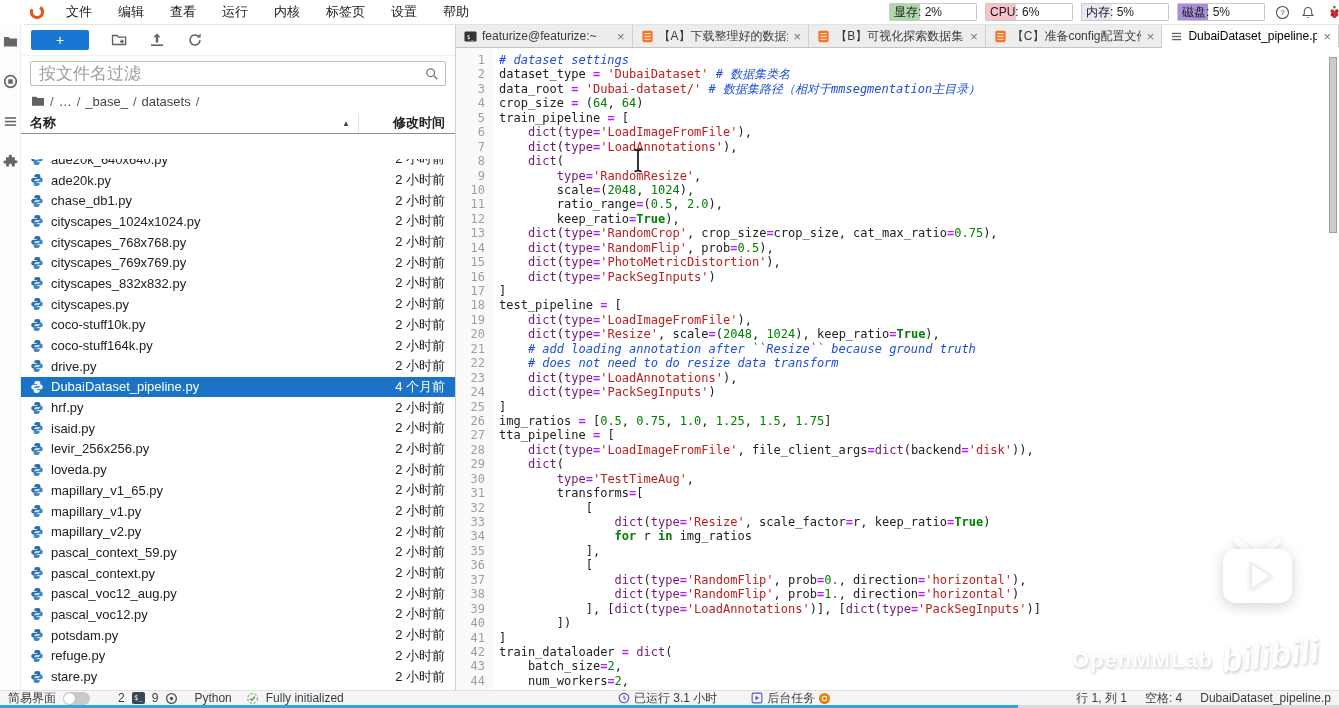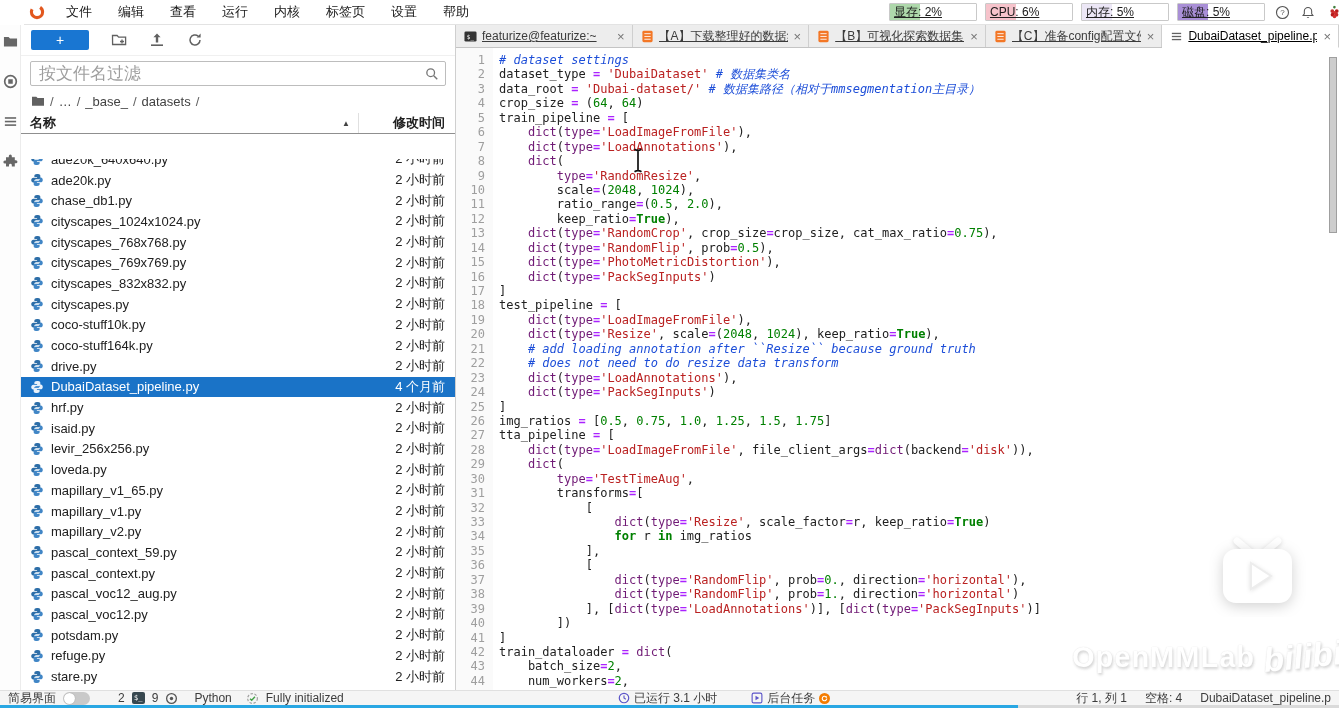--- a/index.html
+++ b/index.html
@@ -50,21 +50,21 @@
   .fp-row .f-name { flex:1; white-space:nowrap; overflow:hidden;}
   .fp-row .f-time { width:97px; text-align:right; padding-right:10px; color:#212121; white-space:nowrap;}
   .fp-row.selected { background:#1a73c7; color:#fff;}
   .fp-row.selected .f-time { color:#fff; }
   .fp-row.selected svg path { fill:#e8f1fa; }
   
   .rightpane { position:absolute; left:455px; top:25px; right:0; bottom:18px; border-left:1px solid #cfcfcf; background:#fff;}
   .tabbar { height:23px; display:flex; background:#f4f4f4; border-bottom:1px solid #c4c4c4;}
   .tab { flex:1 1 0; min-width:0; display:flex; align-items:center; gap:5px; padding:0 6px 0 8px;
     font-size:12px; color:#3c3c3c; border-right:1px solid #cfcfcf; background:#ededed; cursor:pointer;}
-  .tab .t-label { flex:1; white-space:nowrap; overflow:hidden;text-decoration:underline; }
+  .tab .t-label { flex:1; white-space:nowrap; overflow:hidden; }
   .tab .t-close { color:#757575; font-size:13px; line-height:13px; padding:0 1px; }
   .tab.active { background:#fff; margin-bottom:-1px; border-bottom:1px solid #fff; color:#000;}
   .t-icon { width:13px; height:13px; flex:0 0 auto; }
   
   .editor { position:absolute; left:0; right:0; top:23px; bottom:0; background:#fff;
     font-family:"DejaVu Sans Mono","Liberation Mono",monospace; font-size:12px; line-height:14.45px; overflow:hidden;}
   .gutter { position:absolute; left:0; top:0; bottom:0; width:37px; background:#fafafa;
     color:#9e9e9e; text-align:right; padding:5px 8px 0 0;}
   .codearea { position:absolute; left:43px; top:0; right:10px; bottom:0; padding-top:5px; white-space:pre; cursor:text;}
   .cl { height:14.45px; }
@@ -75,21 +75,21 @@
   .tok-n { color:#008000; }
   .tok-o { color:#AA22FF; font-weight:bold; }
   .scroll-thumb { position:absolute; right:2px; top:9px; width:8px; height:176px;
     background:#cdcdcd; border:1px solid #9f9f9f;}
   .ibeam { position:absolute; left:176px; top:99px; width:12px; height:27px; }
   
   .wm-tv { position:absolute; left:1209px; top:527px; width:97px; height:90px; z-index:40; pointer-events:none;}
   .wm-text { position:absolute; left:1072px; top:636px; width:280px; height:60px; z-index:40;
     pointer-events:none; color:#fff; font-weight:bold; white-space:nowrap;
     text-shadow:0 0 1px #d8d8d8, 1px 2px 3px #cfcfcf; overflow:hidden;}
-  .wm-text .wm1 { font-size:29px; letter-spacing:1px; opacity:.95;}
+  .wm-text .wm1 { font-size:22px; letter-spacing:1px; opacity:.95;}
   .wm-text .wm2 { font-size:34px; font-style:italic; display:inline-block; transform:rotate(-6deg); margin-left:8px; opacity:.97;}
   
   .statusbar { position:absolute; left:0; bottom:3px; width:1339px; height:15px; background:#f5f5f5;
     border-top:1px solid #e0e0e0; display:flex; align-items:center; font-size:12px; color:#3c3c3c; padding:0 8px; z-index:35;}
   .sb-group { display:flex; align-items:center; gap:7px; }
   .toggle { width:27px; height:13px; border-radius:7px; background:#c9c9c9; position:relative; cursor:pointer;}
   .toggle .knob { position:absolute; left:1px; top:1px; width:11px; height:11px; border-radius:50%; background:#fff; box-shadow:0 0 1px #888;}
   .sb-mid { position:absolute; left:618px; display:flex; align-items:center; gap:34px;}
   .sb-item { display:flex; align-items:center; gap:4px; }
   .badge { width:11px; height:11px; border-radius:50%; background:#f57c00; display:inline-flex; align-items:center; justify-content:center;}
@@ -111,21 +111,21 @@
       <span class="menu-item">文件</span>
       <span class="menu-item">编辑</span>
       <span class="menu-item">查看</span>
       <span class="menu-item">运行</span>
       <span class="menu-item">内核</span>
       <span class="menu-item">标签页</span>
       <span class="menu-item">设置</span>
       <span class="menu-item">帮助</span>
     </div>
   <div class="mb-right">
-    <div style="display:flex;gap:8px;text-decoration:underline;">
+    <div style="display:flex;gap:8px;">
         <div class="monitor">
           <div class="fill" style="background: rgb(174, 216, 171);"></div>
           <span class="mon-label">显存: 2%</span>
         </div>
         <div class="monitor">
           <div class="fill" style="background: rgb(246, 195, 203);"></div>
           <span class="mon-label">CPU: 6%</span>
         </div>
         <div class="monitor">
           <div class="fill" style="background: rgb(236, 231, 246);"></div>

